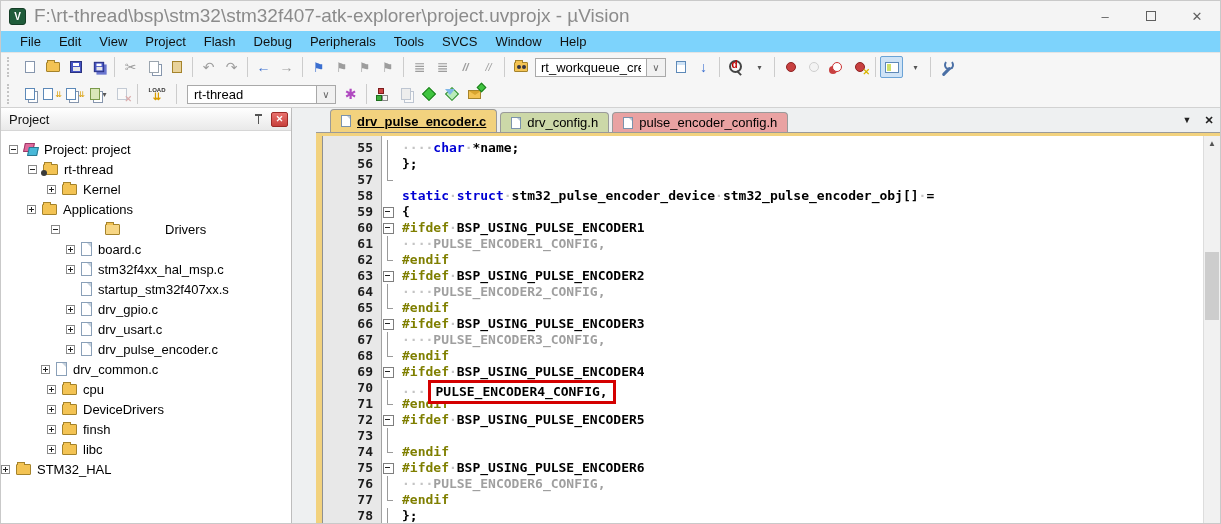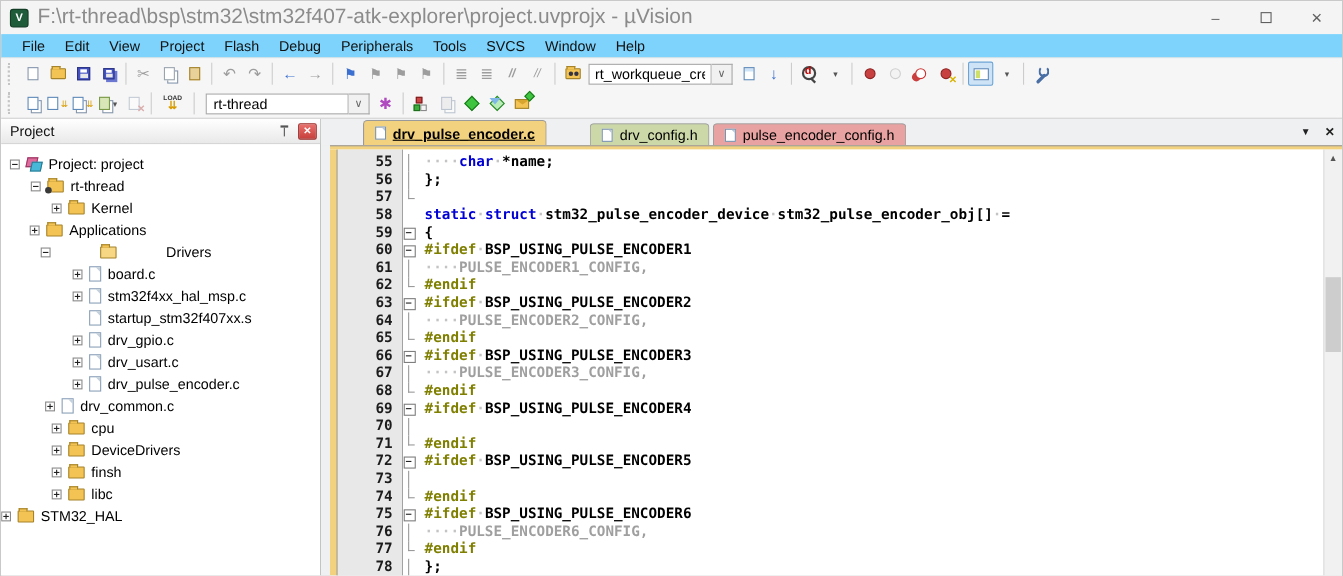--- a/index.html
+++ b/index.html
@@ -106,21 +106,21 @@
   .editor{flex:1;display:flex;flex-direction:column;min-width:0;background:#eef0f1}
   .tabbar{height:24px;display:flex;align-items:flex-end;padding-left:38px;background:#eef0f1}
   .tab{height:20px;display:flex;align-items:center;padding:0 10px;border:1px solid #9a9a9a;border-bottom:none;
        border-radius:4px 4px 0 0;margin-right:3px;font-size:13px;color:#000}
   .tab.active{height:23px;font-weight:bold}
   .tab.active .tlabel{text-decoration:underline}
   .tabicon{width:10px;height:12px;background:#fff;border:1px solid #7b93ad;margin-right:6px;position:relative;flex:none}
   .tabicon::before{content:"";position:absolute;right:0;top:0;border-left:3px solid transparent;border-top:3px solid #b9c6d4}
   .tabctl{margin-left:auto;display:flex;align-items:center;height:24px}
   .tabctl .tc{width:22px;height:20px;display:flex;align-items:center;justify-content:center;color:#222}
-  .docwrap{flex:1;display:flex;flex-direction:column;margin-left:8px;min-height:0;background:#fff}
+  .docwrap{flex:1;display:flex;flex-direction:column;margin-left:24px;min-height:0;background:#fff}
   .tanstrip{height:4px;background:#f2d27e;border-top:1px solid #9a9a9a;flex:none}
   .docrow{flex:1;display:flex;min-height:0}
   .yellowbar{width:7px;background:#f2d27e;border-right:1px solid #909090;flex:none}
   .codecol{flex:1;overflow:hidden;padding-top:4px;position:relative;
            background:linear-gradient(to right,#e8e8e8 58px,#a2a2a2 58px,#a2a2a2 59px,#ffffff 59px)}
   .cline{display:flex;height:16px}
   .ln{width:58px;text-align:right;padding-right:8px;font:bold 13px "DejaVu Sans Mono",monospace;line-height:16px;color:#1c1c1c;flex:none}
   .fold{width:15px;height:16px;position:relative;flex:none}
   .fold.f-line::before{content:"";position:absolute;left:6px;top:0;height:16px;width:1px;background:#9a9a9a}
   .fold.f-end::before{content:"";position:absolute;left:6px;top:0;height:9px;width:1px;background:#9a9a9a}
@@ -363,21 +363,21 @@
         <div class="tree-row" style="padding-left: 46px;">
           <span class="expander plus"></span>
           <span class="ticon-folder"></span>
           <span class="tlabel">Kernel</span>
         </div>
         <div class="tree-row" style="padding-left: 26px;">
           <span class="expander plus"></span>
           <span class="ticon-folder"></span>
           <span class="tlabel">Applications</span>
         </div>
-        <div class="tree-row" style="padding-left: 36px; gap: 39px;">
+        <div class="tree-row" style="padding-left: 50px; gap: 39px;">
           <span class="expander minus"></span>
           <span class="ticon-folder open"></span>
           <span class="tlabel">Drivers</span>
         </div>
         <div class="tree-row" style="padding-left: 65px;">
           <span class="expander plus"></span>
           <span class="ticon-file"></span>
           <span class="tlabel">board.c</span>
         </div>
         <div class="tree-row" style="padding-left: 65px;">
@@ -438,21 +438,21 @@
       </div>
   </div>
 
   <div class="editor">
     <div class="tabbar">
       <div id="tabs" style="display:flex;align-items:flex-end">
           <div class="tab active" style="background: rgb(242, 210, 126);">
             <span class="tabicon"></span>
             <span class="tlabel">drv_pulse_encoder.c</span>
           </div>
-          <div class="tab" style="background: rgb(204, 216, 168); margin-left: 36px;">
+          <div class="tab" style="background: rgb(204, 216, 168);">
             <span class="tabicon"></span>
             <span class="tlabel">drv_config.h</span>
           </div>
           <div class="tab" style="background: rgb(233, 162, 162);">
             <span class="tabicon"></span>
             <span class="tlabel">pulse_encoder_config.h</span>
           </div>
         </div>
       <div class="tabctl">
         <span class="tc" style="font-size:9px">▼</span>
@@ -535,20 +535,21 @@
               <span class="ctext"><span class="c-pp">#endif</span></span>
             </div>
             <div class="cline">
               <span class="ln">69</span>
               <span class="fold f-minus"></span>
               <span class="ctext"><span class="c-pp">#ifdef</span><span class="c-ws">·</span><span class="c-id">BSP_USING_PULSE_ENCODER4</span></span>
             </div>
             <div class="cline">
               <span class="ln">70</span>
               <span class="fold f-line"></span>
+              <span class="ctext"><span class="c-ws">···</span><span class="c-box" style="border-color: rgb(212, 0, 0);">PULSE_ENCODER4_CONFIG,</span></span>
             </div>
             <div class="cline">
               <span class="ln">71</span>
               <span class="fold f-end"></span>
               <span class="ctext"><span class="c-pp">#endif</span></span>
             </div>
             <div class="cline">
               <span class="ln">72</span>
               <span class="fold f-minus"></span>
               <span class="ctext"><span class="c-pp">#ifdef</span><span class="c-ws">·</span><span class="c-id">BSP_USING_PULSE_ENCODER5</span></span>

